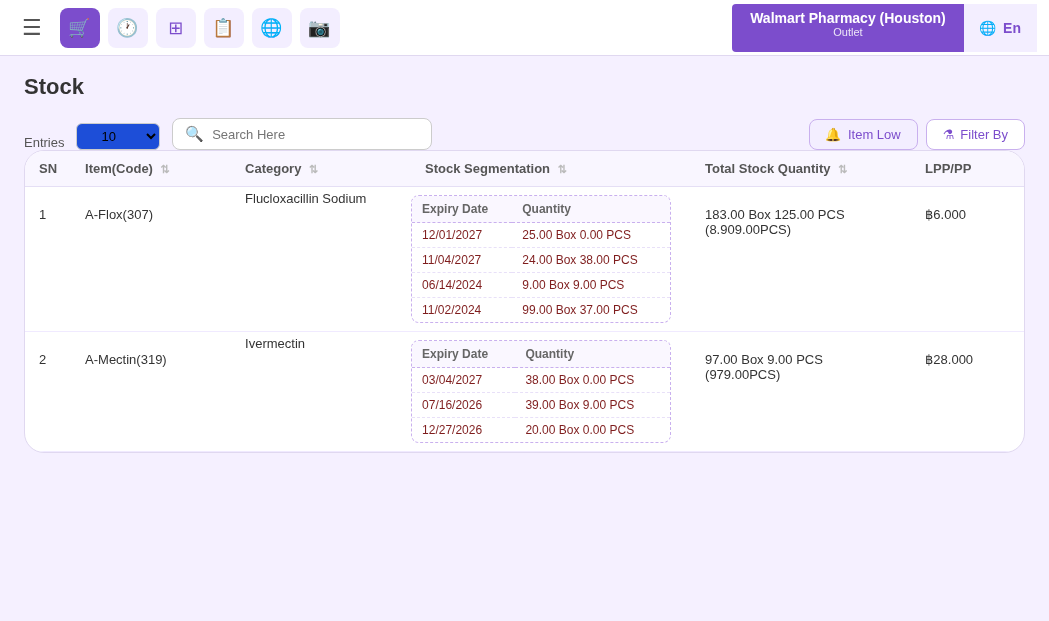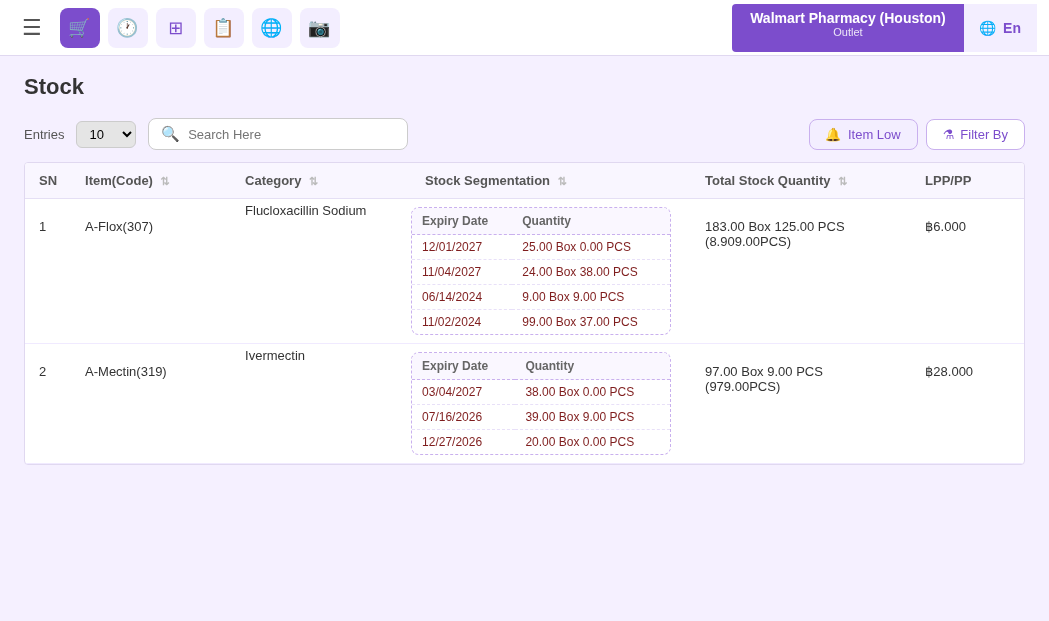--- a/index.html
+++ b/index.html
@@ -74,31 +74,30 @@
     .page-title {
       font-size: 22px;
       font-weight: bold;
       color: #333;
       margin-bottom: 18px;
     }
 
     
     .toolbar {
       display: flex;
-      align-items: center;
-      margin-bottom: 12px;
+      align-items: flex-end;
       gap: 12px;
     }
     .entries-label { color: #555; font-size: 13px; }
     .entries-select {
       border: 1px solid #ccc;
       border-radius: 6px;
-      padding: 4px 8px;
-      font-size: 13px;
-      background: #e5e5e5;
+      padding: 4px 20px;
+      font-size: 13px;
+      background: #1d4ed8;
       cursor: pointer;
     }
     .search-box {
       display: flex;
       align-items: center;
       border: 1px solid #ccc;
       border-radius: 8px;
       background: #fff;
       padding: 6px 12px;
       gap: 8px;
@@ -132,21 +131,21 @@
       border-radius: 8px;
       padding: 7px 16px;
       cursor: pointer;
       font-size: 13px;
       font-weight: 500;
     }
 
     
     .table-wrapper {
       background: #fff;
-      border-radius: 4px;
+      border-radius: 20px;
       border: 1px solid #e0d8f0;
       overflow: hidden;
     }
     table { width: 100%; border-collapse: collapse; }
     thead tr { background: #f9f6ff; }
     th {
       padding: 10px 14px;
       text-align: left;
       color: #555;
       font-weight: 600;

